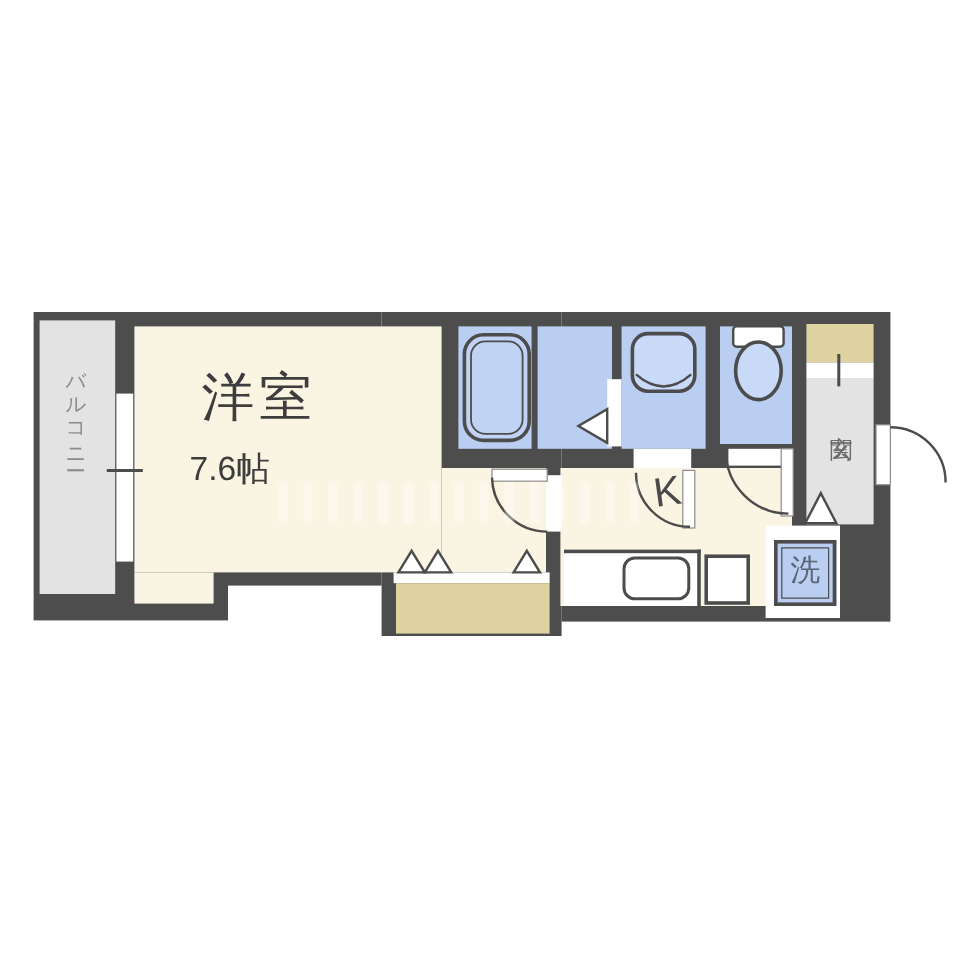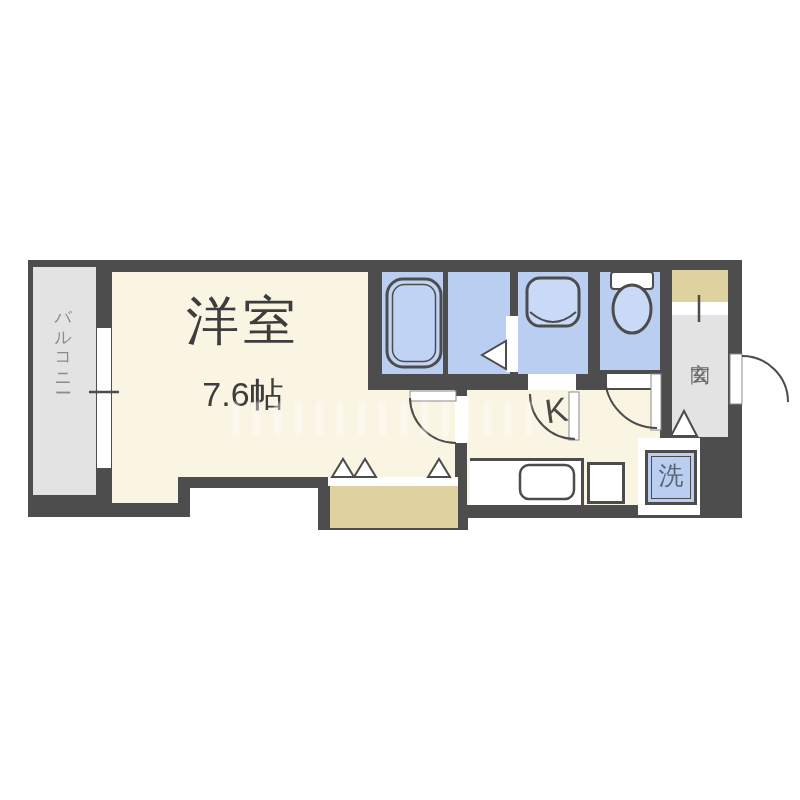--- a/index.html
+++ b/index.html
@@ -7,22 +7,22 @@
   .abs{position:absolute;}
   .wall{position:absolute;background:#4d4d4d;}
   .floor{position:absolute;}
   .cream{background:#faf4e3;}
   .blue{background:#b9cef1;}
   .gray{background:#e3e3e3;}
   .tan{background:#ddd2a0;}
   .white{background:#ffffff;}
   .label{position:absolute;color:#3d3d3d;line-height:1.1;white-space:nowrap;}
   .vtext{writing-mode:vertical-rl;letter-spacing:2px;}
-  #room-name{left:168px;top:292px;width:150px;text-align:center;font-size:53px;letter-spacing:4px;font-weight:500;}
-  #room-size{left:158px;top:376px;width:170px;text-align:center;font-size:34px;font-weight:500;}
+  #room-name{left:168px;top:308px;width:150px;font-size:44px;letter-spacing:4px;font-weight:500;}
+  #room-size{left:158px;top:376px;width:170px;font-size:28px;font-weight:500;}
   #balcony-label{left:53px;top:298px;height:180px;font-size:17px;color:#8c8c8c;}
   #genkan-label{left:689px;top:348px;height:70px;font-size:19px;color:#6b6b6b;letter-spacing:4px;}
   #kitchen-label{left:545px;top:392px;font-size:34px;color:#4a4a4a;transform:rotate(-8deg);}
   #washer-label{left:645px;top:462px;width:52px;text-align:center;font-size:25px;color:#5a6576;}
   #watermark{left:232px;top:402px;width:300px;height:34px;opacity:.45;filter:blur(1px);
     background:repeating-linear-gradient(90deg,rgba(255,255,255,.85) 0 7px,rgba(255,255,255,0) 7px 21px);}
   svg{position:absolute;left:0;top:0;}
 </style>
 </head>
 <body>

